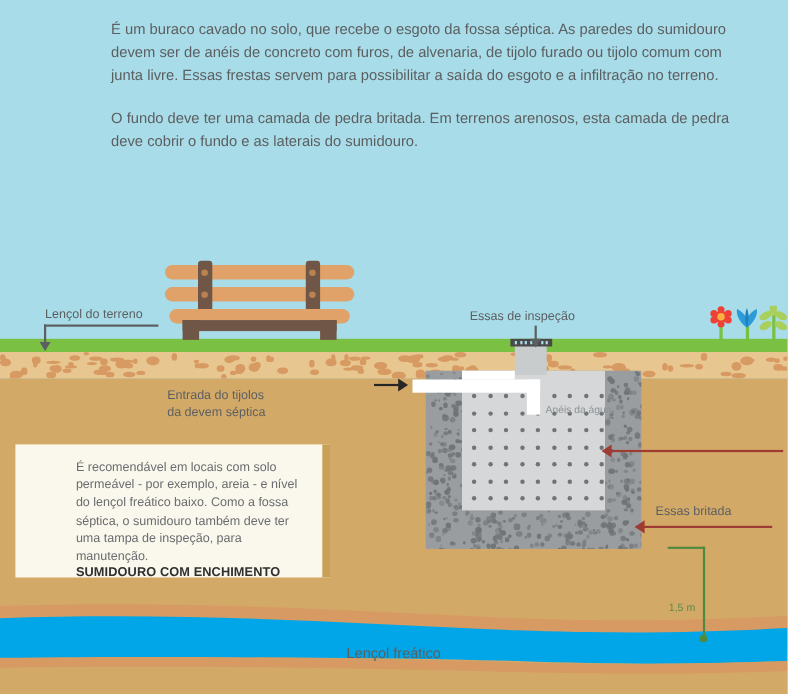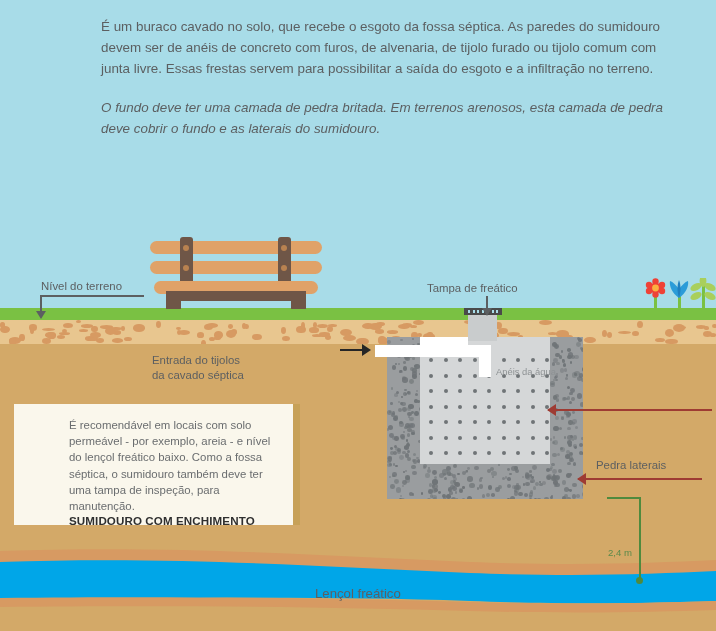--- a/index.html
+++ b/index.html
@@ -15,21 +15,21 @@
   
   .topText{position:absolute;left:101px;top:0;width:570px;}
   .headline{
     font-size:14.5px;font-weight:bold;color:#333333;letter-spacing:.3px;
     margin:16px 0 0 0;line-height:1.2;
   }
   .para{
     font-size:13.4px;color:#5c5f61;line-height:1.55;margin:17px 0 0 0;
     font-weight:400;
   }
-  .para2{margin-top:19px;font-style:italic;}
+  .para2{margin-top:19px;}
 
   
   .sky{position:absolute;left:0;top:0;width:716px;height:308px;background:#a8dce8;}
   .grass{position:absolute;left:0;top:308px;width:716px;height:12px;background:#7ac143;}
   .topsoil{position:absolute;left:0;top:320px;width:716px;height:24px;background:#e8c68f;overflow:hidden;}
   .soil{position:absolute;left:0;top:344px;width:716px;height:287px;background:#d3a968;}
   .wetband{position:absolute;left:0;top:0;width:716px;height:631px;}
   .pebble{position:absolute;background:#d79a62;border-radius:50%;}
 
   
@@ -760,42 +760,42 @@
       <div class="caphatch" style="left: 18.1px;"></div>
       <div class="caphatch" style="left: 22.8px;"></div>
       <div class="caphatch" style="left: 27.5px;"></div>
       <div class="caphatch" style="left: 32.2px;"></div>
     </div>
   <div class="innercut"></div>
   <div class="pipe-h"></div>
   <div class="pipe-v"></div>
   <div class="lbl-agua">Anéis da água</div>
 
-  <div class="lbl lbl-terreno">Nível do terreno</div>
+  <div class="lbl lbl-terreno">Lençol do terreno</div>
   <div class="rule-terreno"></div>
   <div class="arrow-terreno"></div>
 
-  <div class="lbl lbl-tampa">Tampa de freático</div>
+  <div class="lbl lbl-tampa">Essas de inspeção</div>
   <div class="arrow-tampa"></div>
 
   <div class="lbl lbl-entrada">
     <div>Entrada do tijolos</div>
-    <div>da cavado séptica</div>
+    <div>da devem séptica</div>
   </div>
   <div class="arrow-entrada"></div>
 
   <div class="redline" style="left:548px;top:409px;width:164px;"></div>
 
-  <div class="lbl lbl-pedra">Pedra laterais</div>
+  <div class="lbl lbl-pedra">Essas britada</div>
   <div class="redline" style="left:578px;top:478px;width:124px;"></div>
 
   <div class="measure-h"></div>
   <div class="measure-v"></div>
   <div class="measure-dot"></div>
-  <div class="lbl-medida">2,4 m</div>
+  <div class="lbl-medida">1,5 m</div>
 
   <div class="lbl-lencol">Lençol freático</div>
 
   <div style="position:absolute;left:14px;top:404px;width:286px;height:121px;background:#faf7ec;border-right:7px solid #c7a158;box-sizing:border-box;">
     <div style="padding:11px 14px 0 55px;">
       <div style="font-size:11.4px;color:#6a6d6f;line-height:1.42;margin-top:2px;">É recomendável em locais com solo permeável - por exemplo, areia - e nível do lençol freático baixo. Como a fossa séptica, o sumidouro também deve ter uma tampa de inspeção, para manutenção.</div>
       <div style="font-size:11.6px;font-weight:bold;color:#2f2f2f;letter-spacing:.1px;">SUMIDOURO COM ENCHIMENTO</div>
     </div>
   </div>
 

